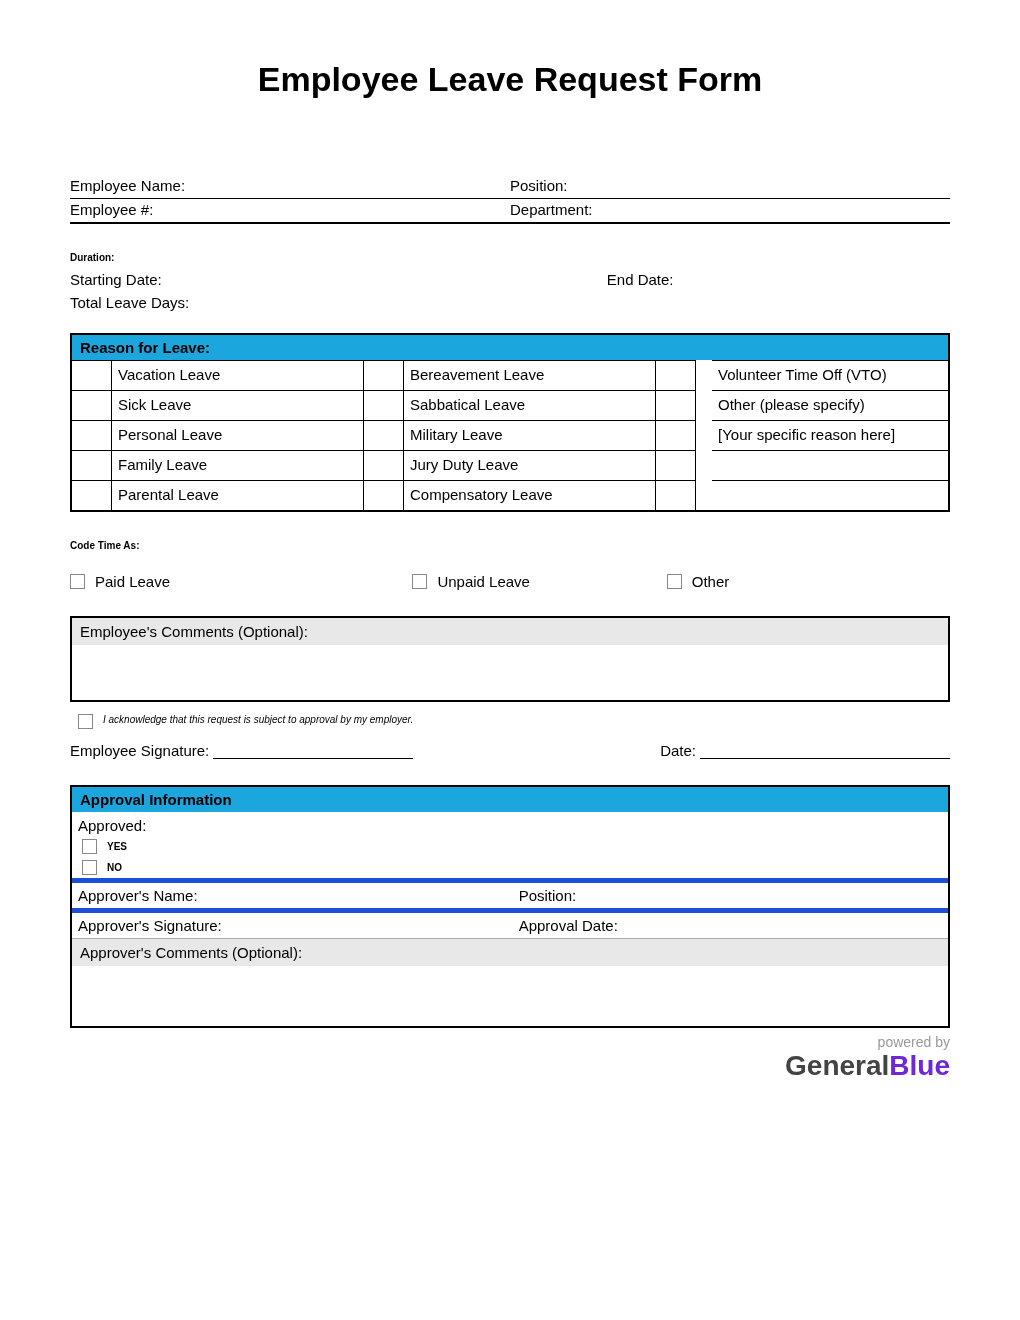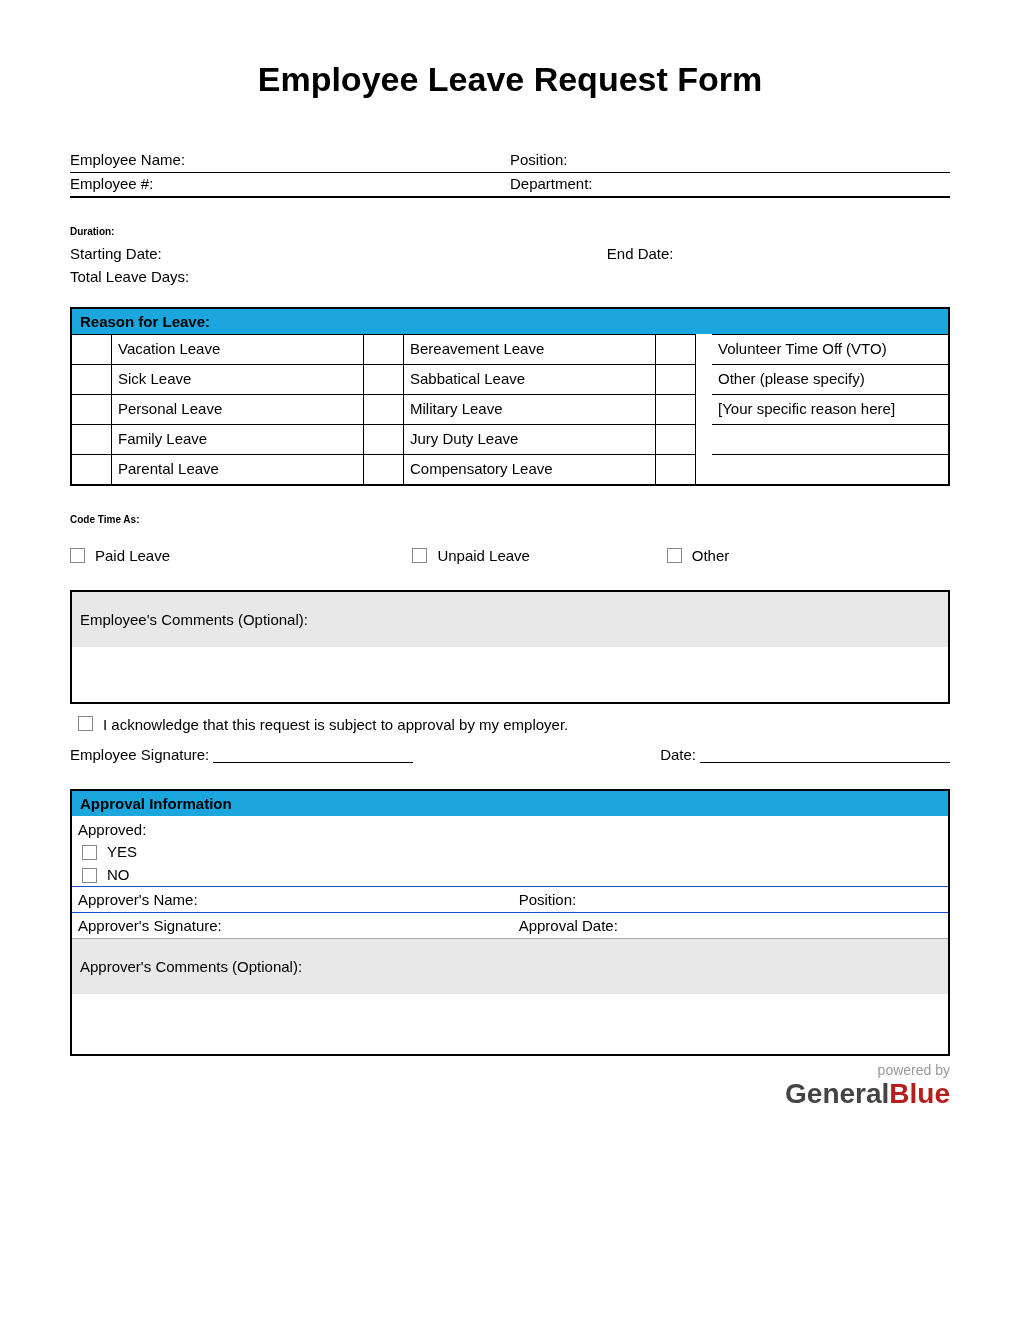--- a/index.html
+++ b/index.html
@@ -8,21 +8,21 @@
     background: #fff;
     width: 1020px;
     height: 1320px;
     padding: 60px 70px 40px 70px;
     color: #000;
   }
   h1 {
     text-align: center;
     font-size: 34px;
     font-weight: 700;
-    margin-bottom: 50px;
+    margin-bottom: 76px;
   }
   .field-row {
     display: flex;
     border-bottom: 1.5px solid #000;
     padding: 2px 0 4px 0;
     font-size: 15px;
   }
   .field-row > div { flex: 1; }
   .field-row.last { border-bottom: 2.5px solid #000; }
   .section-label {
@@ -77,26 +77,27 @@
     vertical-align: middle;
     margin-right: 10px;
   }
   .comments-box {
     border: 2px solid #000;
     margin-top: 26px;
   }
   .comments-header {
     background: #e8e8e8;
     font-size: 15px;
-    padding: 19px 8px;
+    padding: 5px 8px;
   }
   .comments-body { height: 55px; }
   .ack-row {
     display: flex;
-    font-size: 15px;
+    font-style: italic;
+    font-size: 10px;
     margin: 12px 0 12px 8px;
   }
   .sig-row {
     display: flex;
     font-size: 15px;
     margin-top: 8px;
     align-items: flex-end;
   }
   .sig-row .label { white-space: nowrap; }
   .sig-line {
@@ -106,45 +107,45 @@
     margin-left: 4px;
   }
   .approval-box {
     border: 2px solid #000;
     margin-top: 26px;
   }
   .app-row {
     display: flex;
     font-size: 15px;
     padding: 4px 6px;
-    border-top: 1px solid #1d4ed8;
+    border-top: 5px solid #1d4ed8;
   }
   .app-row:first-of-type { border-top: none; }
   .app-row > div:first-child { width: 51%; }
   .app-row > div:last-child { flex: 1; }
   .yn-row {
-    font-size: 15px;
-    font-weight: 400;
+    font-size: 10px;
+    font-weight: 700;
     padding: 3px 6px 3px 10px;
     display: flex;
-    align-items: flex-end;
+    align-items: center;
   }
   .approver-comments-body { height: 60px; }
   .footer {
     text-align: right;
     margin-top: 6px;
     font-size: 14px;
     color: #999;
   }
   .brand {
     font-size: 28px;
     font-weight: 600;
     color: #444;
   }
-  .brand .blue { color: #b91c1c; }
+  .brand .blue { color: #6d28d9; }
 </style>
 </head>
 <body>
 
 <h1>Employee Leave Request Form</h1>
 
 <div class="field-row">
   <div>Employee Name:</div>
   <div>Position:</div>
 </div>

